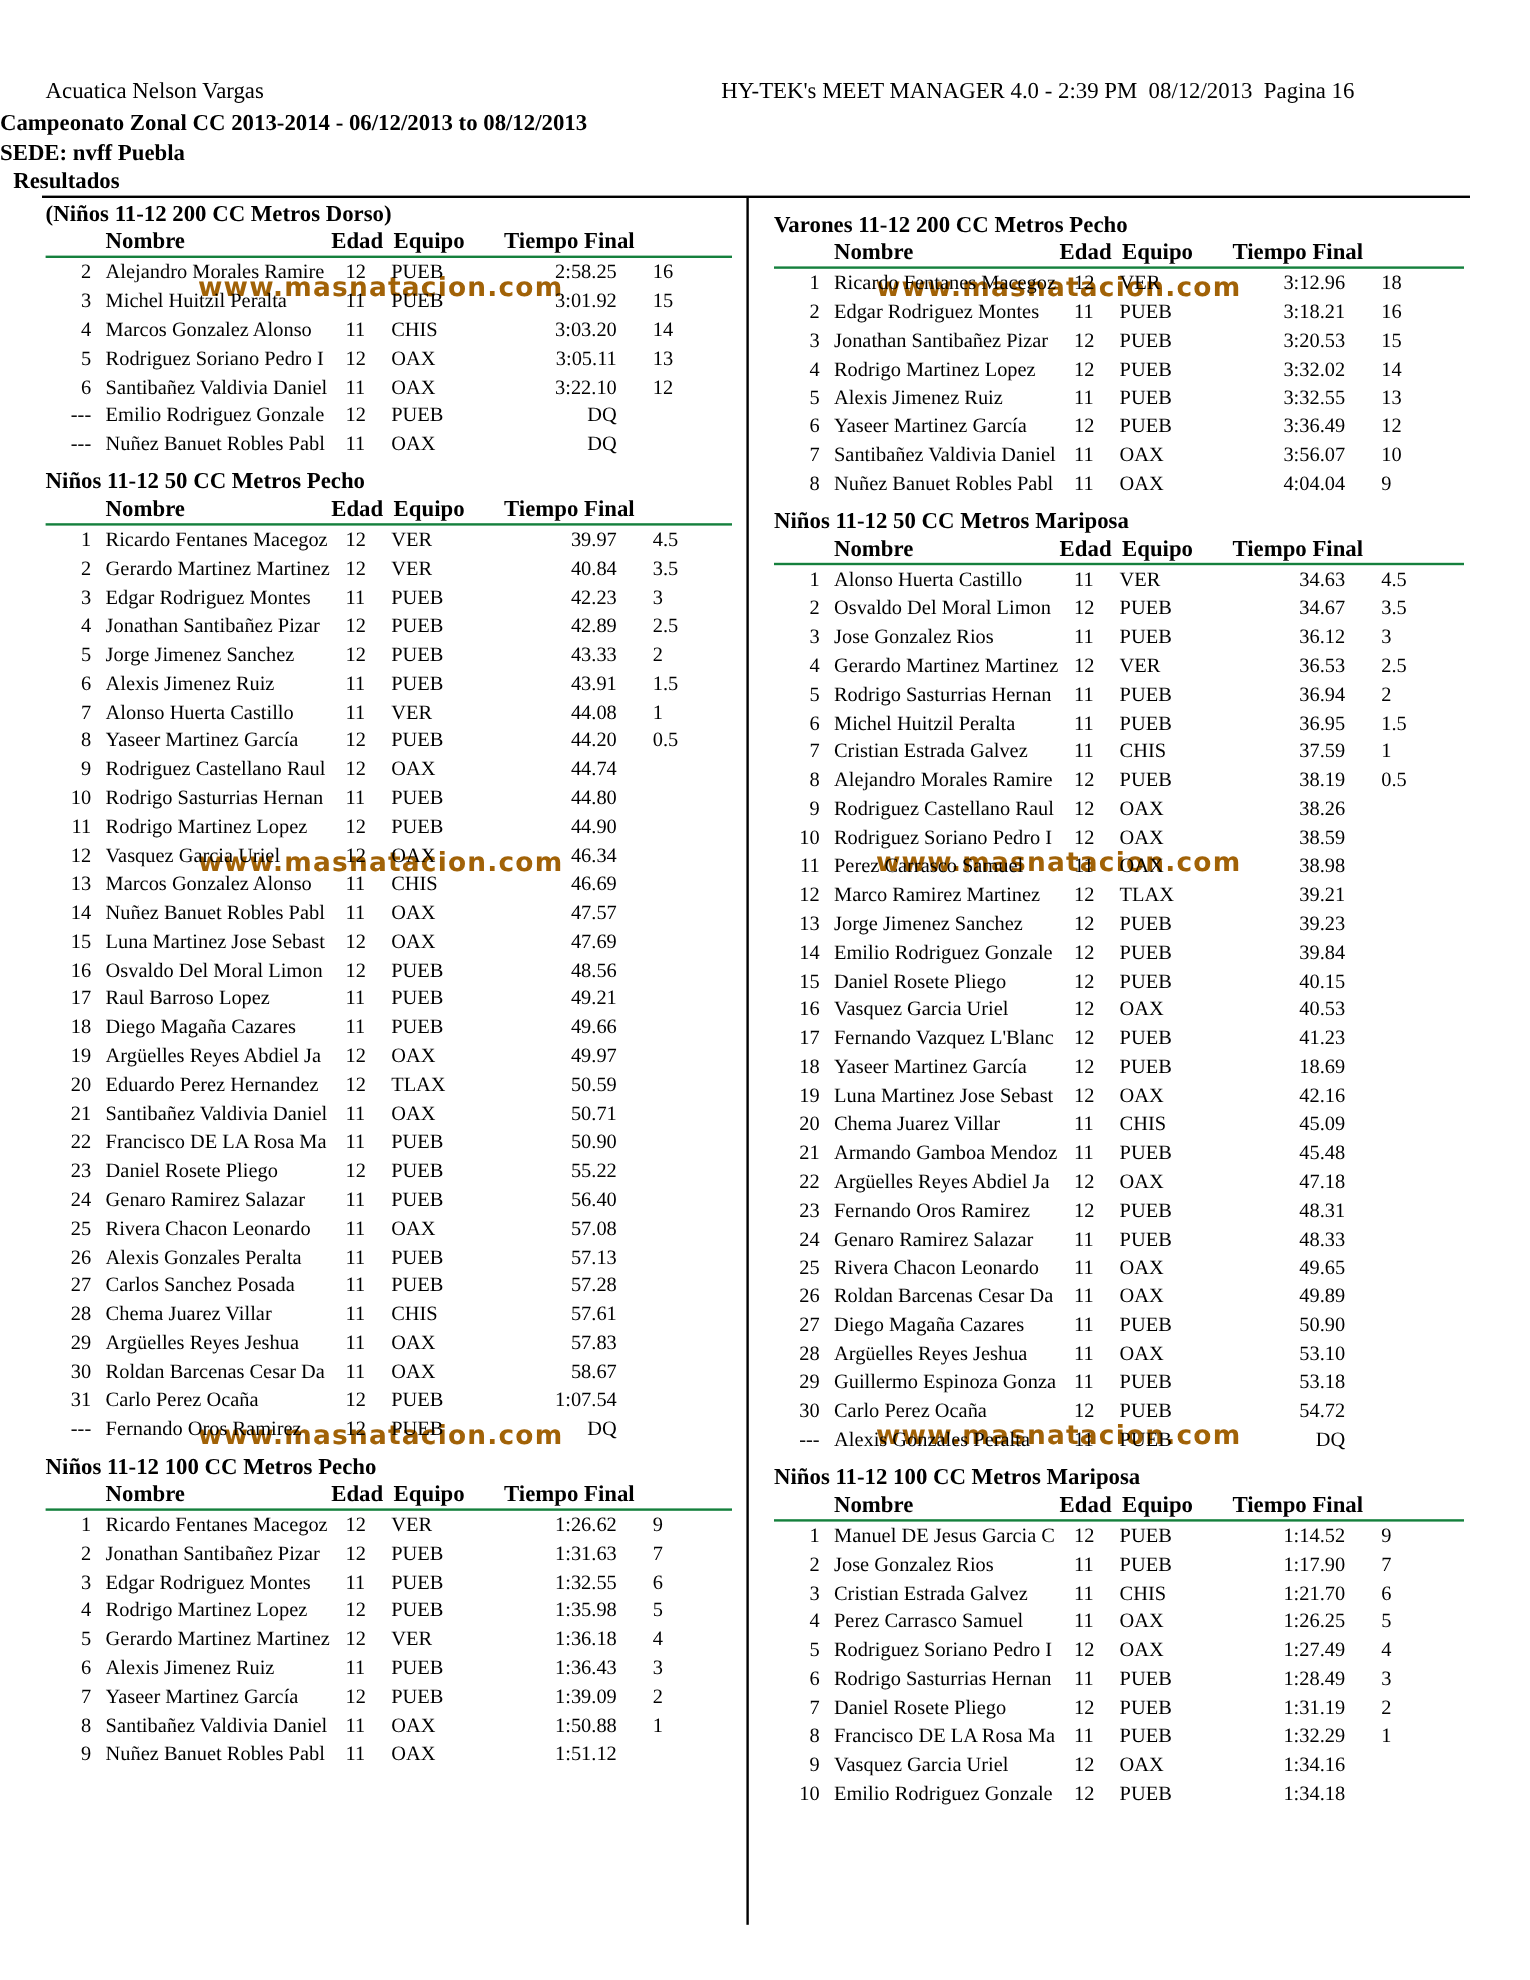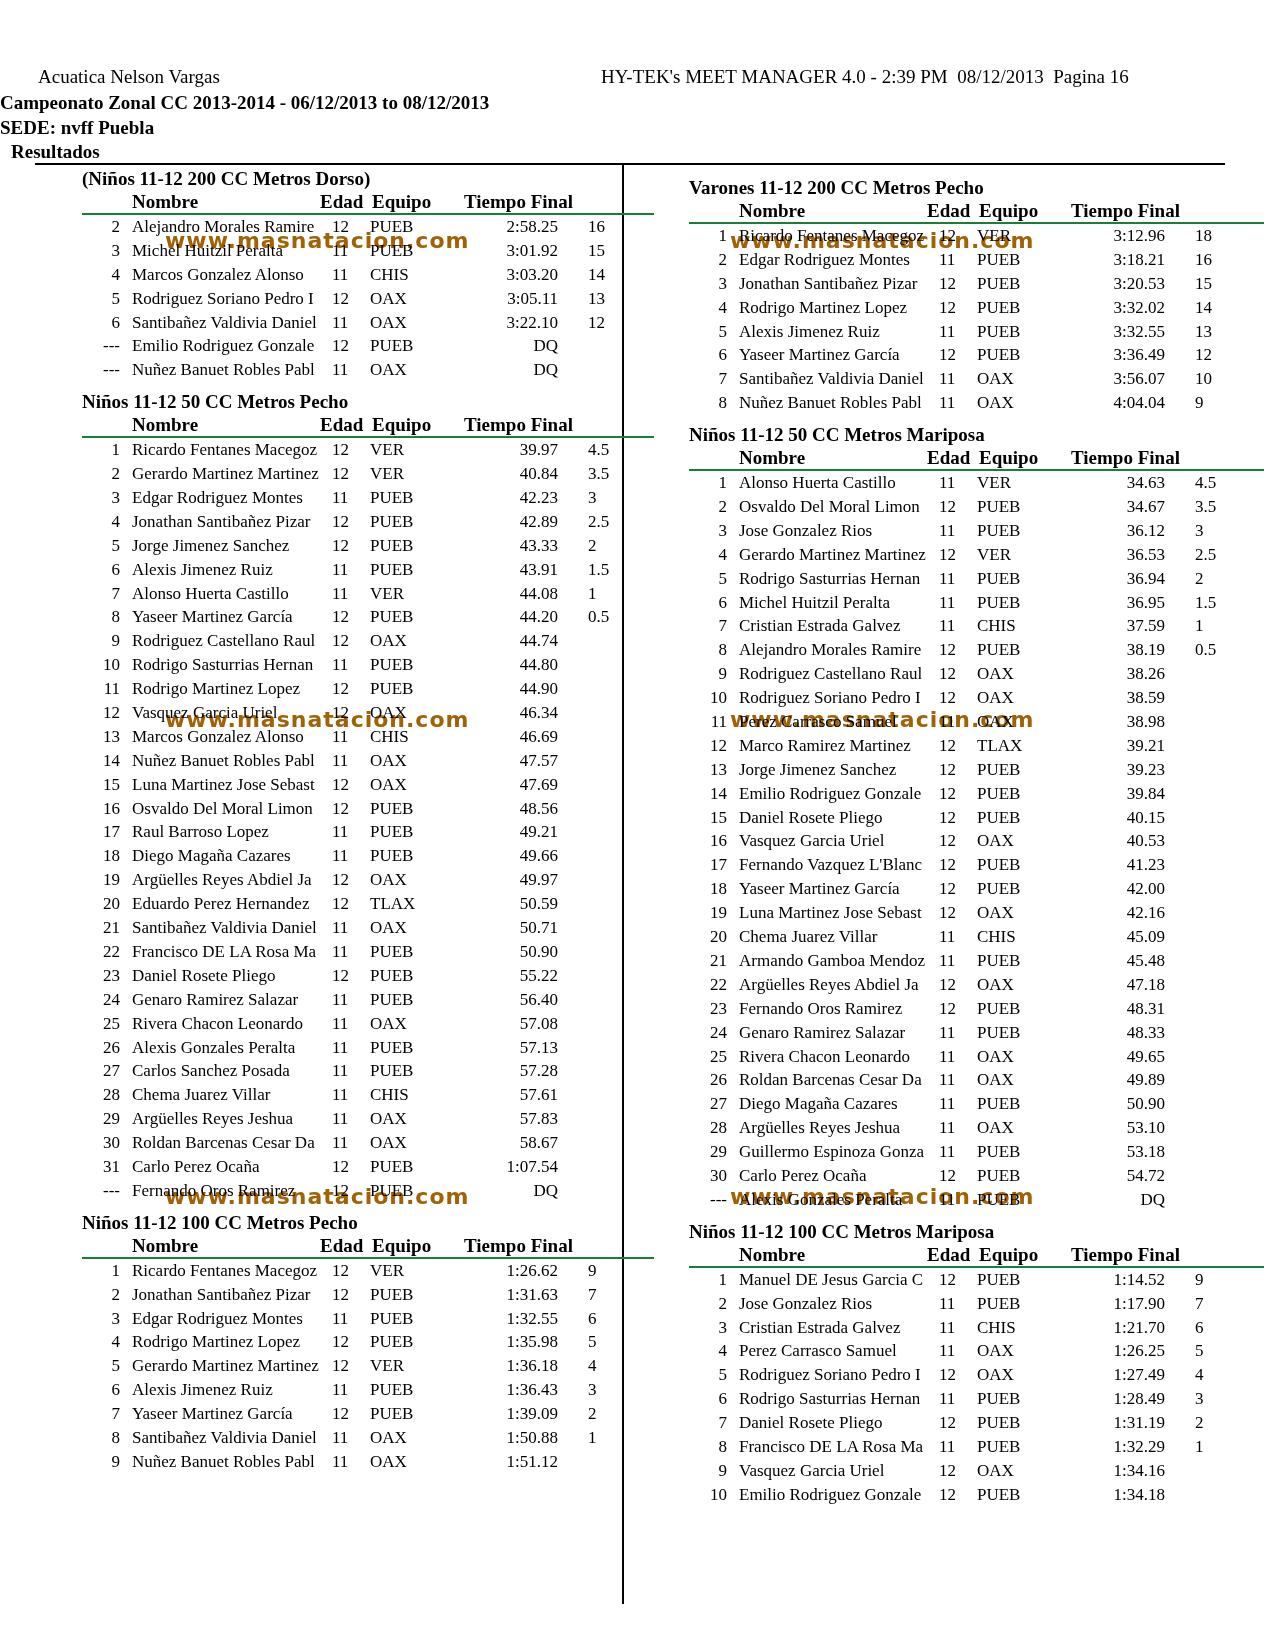--- a/index.html
+++ b/index.html
@@ -13,21 +13,21 @@
   .hdr-title { top: 92px; }
   .hdr-sede { top: 117px; }
   .hdr-res { top: 141px; margin-left: 11px; }
   .top-rule { position: absolute; left: 35px; width: 1190px; top: 163px; height: 2px; background: #000; }
   .col-divider { position: absolute; left: 622px; top: 164px; width: 2px; height: 1440px; background: #000; }
 
   .col { position: absolute; }
   .col-left { left: 38px; top: 167px; width: 575px; }
   .col-right { left: 645px; top: 176px; width: 575px; }
 
-  .event { margin-bottom: 8px; margin-left: 44px; }
+  .event { margin-bottom: 8px; }
   .event-title { font-weight: bold; font-size: 19px; height: 24px; line-height: 24px; white-space: nowrap; }
   .thead {
     position: relative; height: 22px; font-weight: bold; font-size: 19px; line-height: 22px;
     border-bottom: 2px solid #15803d; width: 572px;
   }
   .thead span { position: absolute; top: 0; white-space: nowrap; }
   .h-name { left: 50px; }
   .h-edad { left: 238px; }
   .h-equipo { left: 290px; }
   .h-tiempo { left: 382px; }
@@ -705,21 +705,21 @@
     <span class="c-age">12</span>
     <span class="c-team">PUEB</span>
     <span class="c-time">41.23</span>
     <span class="c-pts"></span>
   </div>
         <div class="row">
     <span class="c-place">18</span>
     <span class="c-name">Yaseer Martinez García</span>
     <span class="c-age">12</span>
     <span class="c-team">PUEB</span>
-    <span class="c-time">42.00</span>
+    <span class="c-time">18.69</span>
     <span class="c-pts"></span>
   </div>
         <div class="row">
     <span class="c-place">19</span>
     <span class="c-name">Luna Martinez Jose Sebast</span>
     <span class="c-age">12</span>
     <span class="c-team">OAX</span>
     <span class="c-time">42.16</span>
     <span class="c-pts"></span>
   </div>

